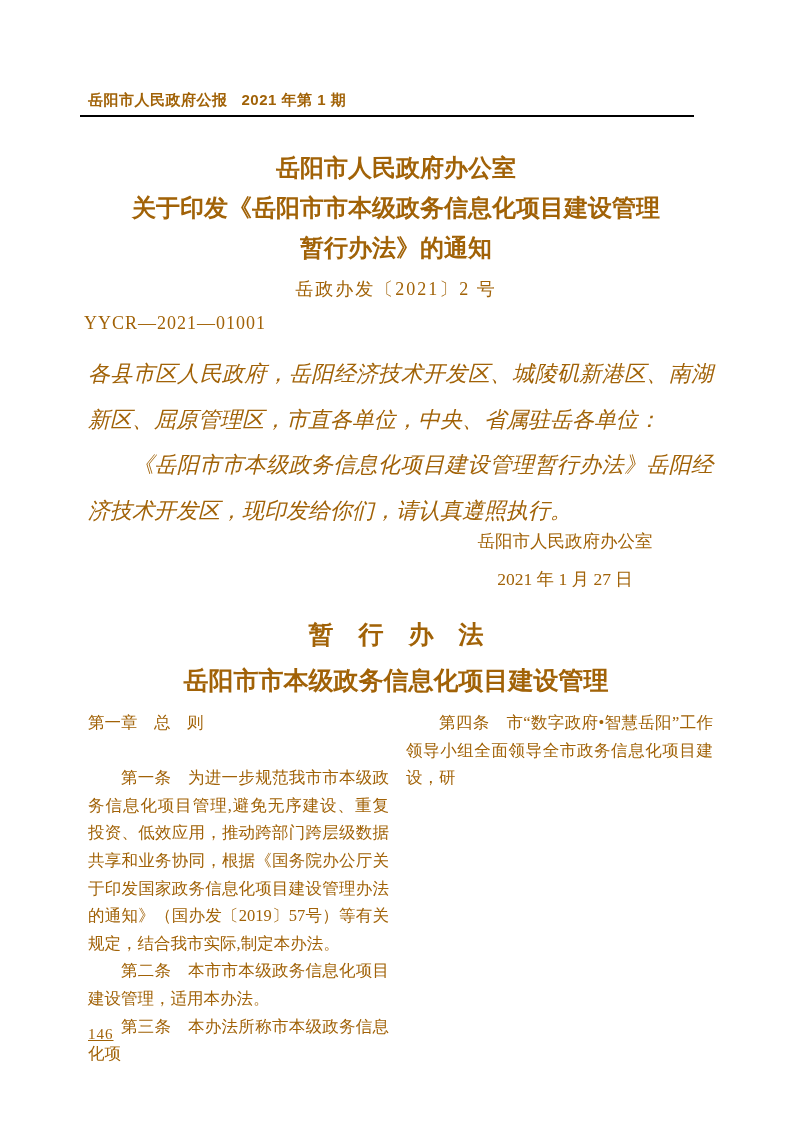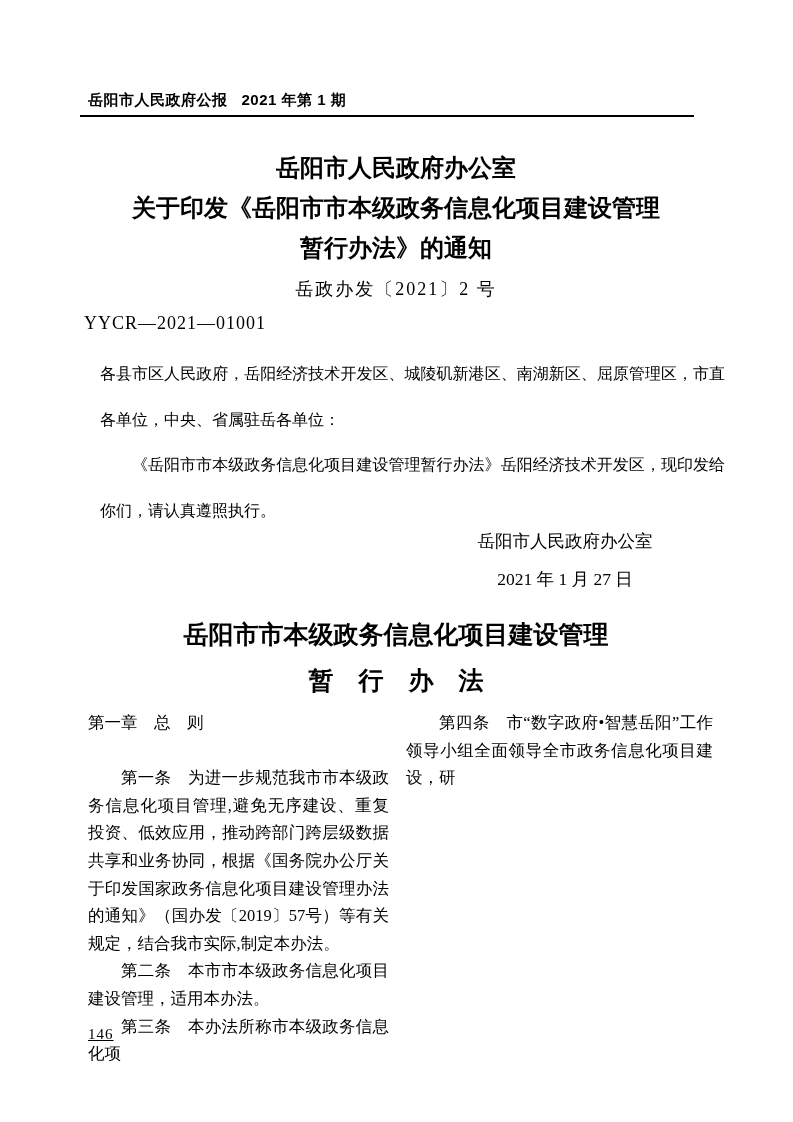--- a/index.html
+++ b/index.html
@@ -3,21 +3,21 @@
 <meta charset="utf-8">
 <style>
   * { margin: 0; padding: 0; box-sizing: border-box; }
   html, body { background: #e8e8e8; }
   .page {
     position: relative;
     width: 793px;
     height: 1122px;
     margin: 0 auto;
     background: #ffffff;
-    color: #000000;
+    color: #a16207;
     font-family: "Liberation Serif", "DejaVu Serif", serif;
     overflow: hidden;
   }
   .hdr-text {
     position: absolute;
     top: 91px;
     left: 88px;
     font-family: "Liberation Sans", "DejaVu Sans", sans-serif;
     font-weight: bold;
     font-size: 15px;
@@ -56,25 +56,26 @@
     position: absolute;
     top: 313px;
     left: 84px;
     width: 624px;
     font-size: 18px;
     letter-spacing: 1px;
   }
   .notice-body {
     position: absolute;
     top: 351px;
-    left: 100px;
+    left: 88px;
     width: 625px;
-    font-size: 16px;
+    font-size: 22px;
     line-height: 45.5px;
     text-align: justify;
+    font-style: italic;
   }
   .notice-body p.indent { text-indent: 2em; }
   .signature {
     position: absolute;
     top: 522px;
     left: 476px;
     width: 178px;
     text-align: center;
     font-size: 17.5px;
     line-height: 38px;
@@ -140,22 +141,22 @@
     <p>各县市区人民政府，岳阳经济技术开发区、城陵矶新港区、南湖新区、屈原管理区，市直各单位，中央、省属驻岳各单位：</p>
     <p class="indent">《岳阳市市本级政务信息化项目建设管理暂行办法》岳阳经济技术开发区，现印发给你们，请认真遵照执行。</p>
   </div>
 
   <div class="signature">
     <div>岳阳市人民政府办公室</div>
     <div>2021 年 1 月 27 日</div>
   </div>
 
   <div class="reg-title">
+    <div>暂　行　办　法</div>
     <div>岳阳市市本级政务信息化项目建设管理</div>
-    <div>暂　行　办　法</div>
   </div>
 
   <div class="columns">
     <div class="col-left">
       <div class="chapter-heading">第一章　总　则</div>
       <p>第一条　为进一步规范我市市本级政务信息化项目管理,避免无序建设、重复投资、低效应用，推动跨部门跨层级数据共享和业务协同，根据《国务院办公厅关于印发国家政务信息化项目建设管理办法的通知》（国办发〔2019〕57号）等有关规定，结合我市实际,制定本办法。</p>
       <p>第二条　本市市本级政务信息化项目建设管理，适用本办法。</p>
       <p>第三条　本办法所称市本级政务信息化项</p>
     </div>
     <div class="col-right">

